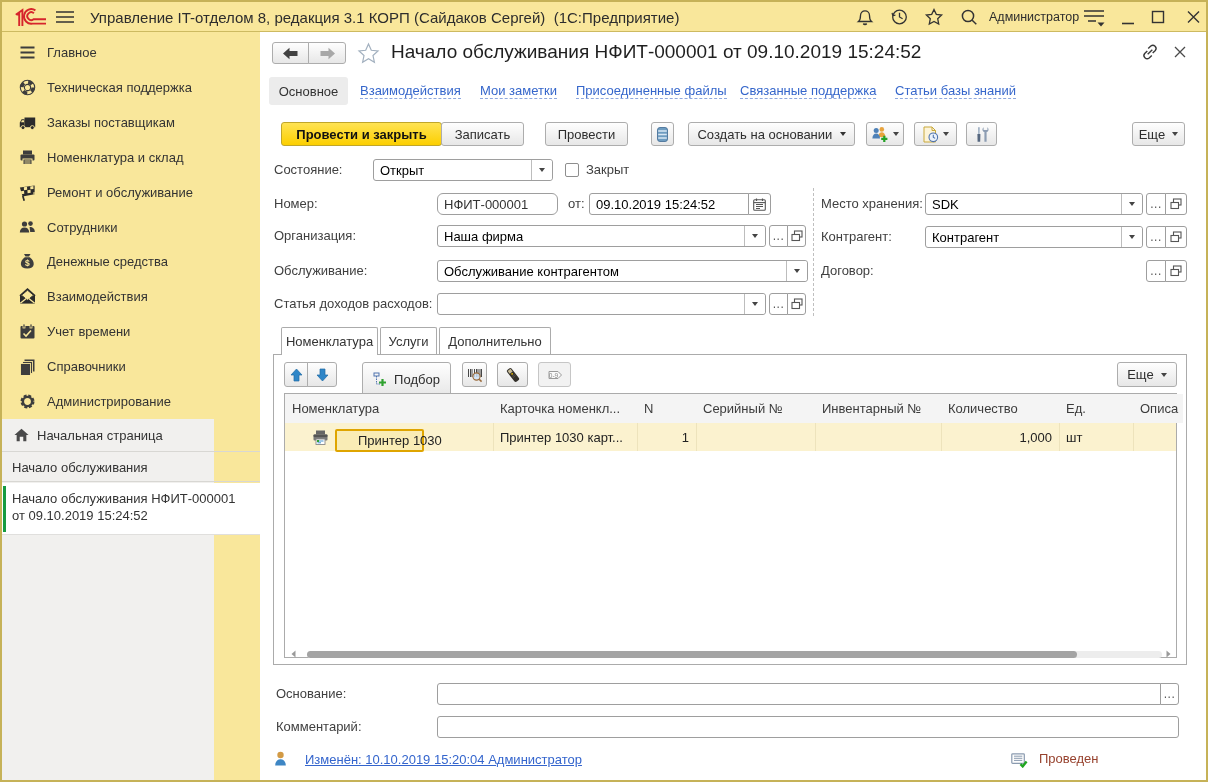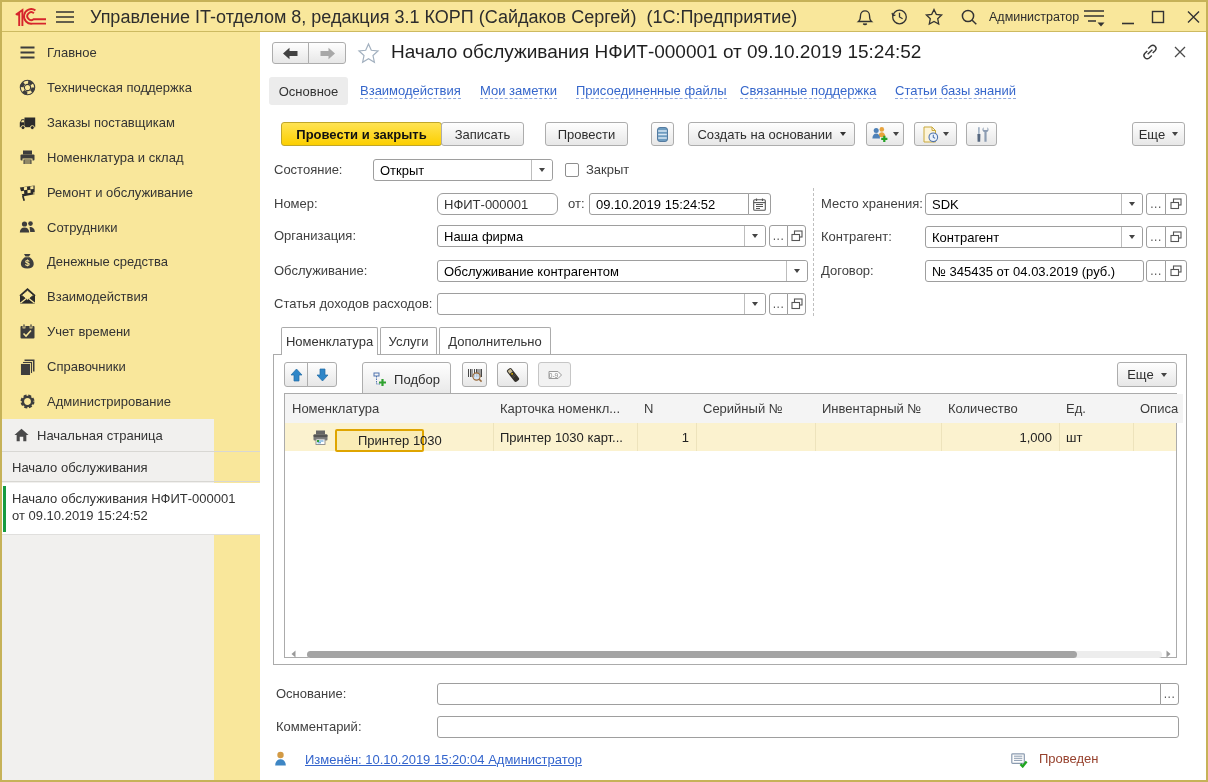--- a/index.html
+++ b/index.html
@@ -26,21 +26,21 @@
 <path d="M6.2,21 V8.5 L4,10.1"></path>
 <path d="M22.4,5.4 A7.3,7.3 0 1 0 19.6,18.6 L33,18.6"></path>
 <path d="M20.9,8.3 A3.9,3.9 0 1 0 20.6,14.3 L33,14.3"></path>
 </g>
       </svg>
 <svg class="a" style="left:53px;top:8px" width="20" height="14" viewBox="0 0 20 14">
         <g stroke="#333" stroke-width="1.6">
           <path d="M1,2 H19 M1,7 H19 M1,12 H19"></path>
         </g>
       </svg>
-<div class="a" style="left:88px;top:0;height:31px;display:flex;align-items:center;font-size:18px;color:#2d2d2d">Управление IT-отделом 8, редакция 3.1 КОРП (Сайдаков Сергей)&nbsp; (1С:Предприятие)</div>
+<div class="a" style="left:88px;top:0;height:31px;display:flex;align-items:center;font-size:15px;color:#2d2d2d">Управление IT-отделом 8, редакция 3.1 КОРП (Сайдаков Сергей)&nbsp; (1С:Предприятие)</div>
 <svg class="a" style="left:853px;top:5px" width="20" height="20" viewBox="0 0 20 20">
         <g fill="none" stroke="#333" stroke-width="1.3">
           <path d="M3.5,14.5 C3.5,14.5 5.5,13 5.5,8.5 C5.5,5.7 7.5,3.8 10,3.8 C12.5,3.8 14.5,5.7 14.5,8.5 C14.5,13 16.5,14.5 16.5,14.5 Z"></path>
           <path d="M8.3,16.6 A1.9,1.9 0 0 0 11.7,16.6" fill="#333"></path>
         </g>
       </svg>
 <svg class="a" style="left:887px;top:5px" width="20" height="20" viewBox="0 0 20 20">
         <g fill="none" stroke="#333" stroke-width="1.3">
           <circle cx="10.5" cy="10" r="6.8"></circle>
           <path d="M10.5,5.8 V10 L13.6,11.8"></path>
@@ -271,21 +271,20 @@
           <span class="tri"></span>
         </div></div>
 <div class="btn" style="left:886px;top:194px;width:20px;height:22px;background:#fff;border:1px solid #9E9E9E;border-radius:3px 0 0 3px;color:#555;font-size:12px;letter-spacing:0.5px">...</div>
 <div class="btn" style="left:905px;top:194px;width:22px;height:22px;background:#fff;border:1px solid #9E9E9E;border-radius:0 3px 3px 0">
         <svg width="12" height="12" viewBox="0 0 12 12">
           <rect x="3.5" y="1" width="7.5" height="6" fill="none" stroke="#555" stroke-width="1.1"></rect>
           <rect x="1" y="4.5" width="7.5" height="6" fill="#fff" stroke="#555" stroke-width="1.1"></rect>
         </svg>
       </div>
 <div class="lbl" style="left:561px;top:228px;line-height:22px">Договор:</div>
-<div class="inp" style="left:665px;top:228px;width:219px;height:22px">№ 345435 от 04.03.2019 (руб.)</div>
 <div class="btn" style="left:886px;top:228px;width:20px;height:22px;background:#fff;border:1px solid #9E9E9E;border-radius:3px 0 0 3px;color:#555;font-size:12px;letter-spacing:0.5px">...</div>
 <div class="btn" style="left:905px;top:228px;width:22px;height:22px;background:#fff;border:1px solid #9E9E9E;border-radius:0 3px 3px 0">
         <svg width="12" height="12" viewBox="0 0 12 12">
           <rect x="3.5" y="1" width="7.5" height="6" fill="none" stroke="#555" stroke-width="1.1"></rect>
           <rect x="1" y="4.5" width="7.5" height="6" fill="#fff" stroke="#555" stroke-width="1.1"></rect>
         </svg>
       </div>
 <div class="a" style="left:13px;top:322px;width:914px;height:311px;border:1px solid #ABABAB;background:#fff"></div>
 <div class="a" style="left:21px;top:295px;width:156px;height:27px">
 <div class="a" style="left:99px;top:0;width:57px;height:27px;border:1px solid #ABABAB;border-bottom:none;border-radius:2px 2px 0 0;background:#fff;display:flex;align-items:center;justify-content:center;font-size:13px;color:#333">Услуги</div>

